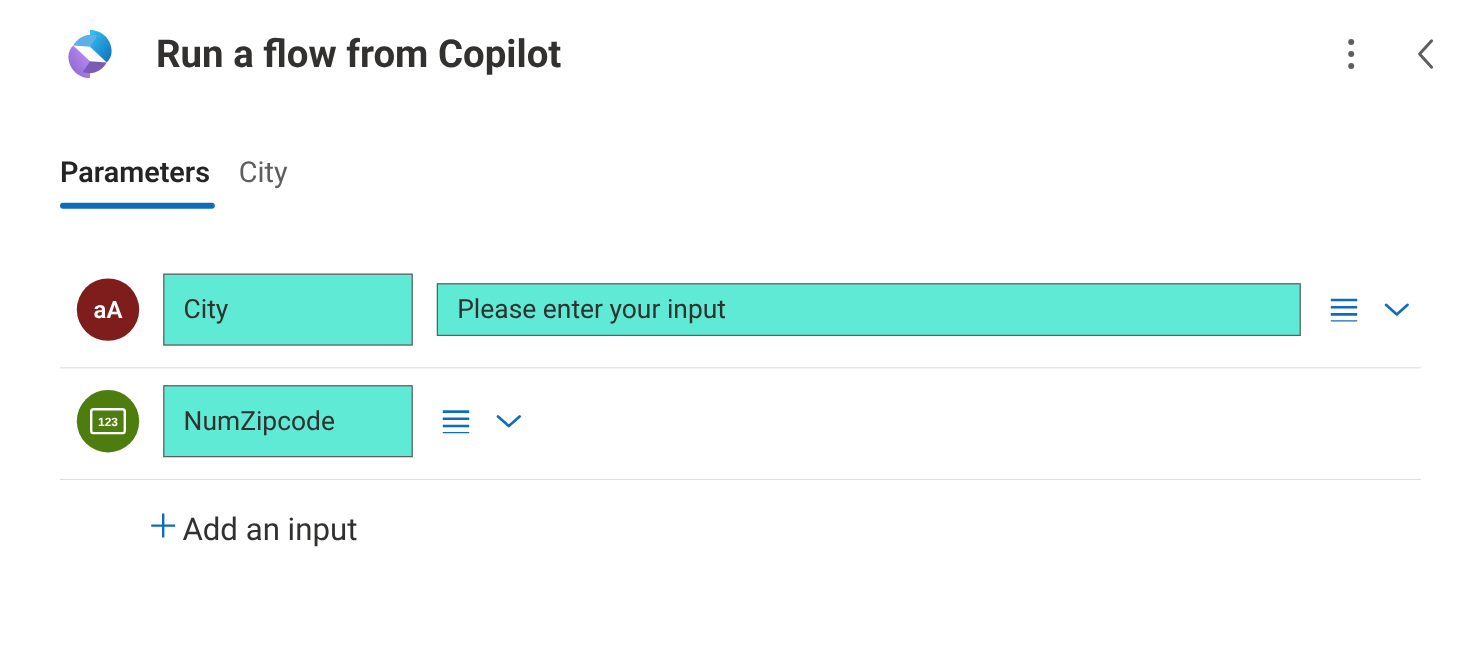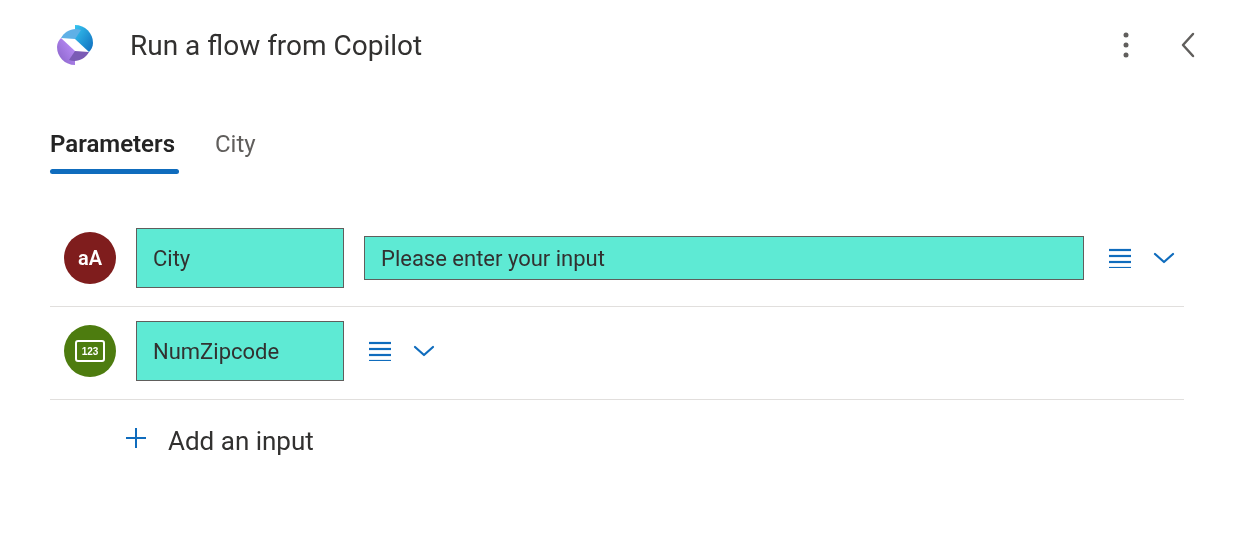--- a/index.html
+++ b/index.html
@@ -15,40 +15,40 @@
     display: flex;
     align-items: center;
     padding: 20px 30px 10px 50px;
   }
   .logo {
     width: 50px; height: 50px;
     display: flex; align-items: center; justify-content: center;
     margin-right: 30px;
   }
   .header-title {
-    font-size: 28px;
-    font-weight: 400;
+    font-size: 32px;
+    font-weight: 700;
     flex: 1 1 auto;
   }
   .header-actions {
     display: flex; align-items: center; gap: 30px;
     color: #605e5c;
     padding-right: 0px;
   }
   .icon-btn {
     display: inline-flex;
     align-items: center; justify-content: center;
     cursor: pointer;
     width: 32px; height: 32px;
     color: #323130;
   }
 
   .tabs {
     display: flex;
-    gap: 40px;
+    gap: 24px;
     padding: 50px 0 0 50px;
     font-size: 24px;
     color: #605e5c;
   }
   .tab {
     padding-bottom: 16px;
     cursor: pointer;
     position: relative;
   }
   .tab.active {
@@ -103,21 +103,21 @@
   .value-input::placeholder,
   .name-input::placeholder { color: #323130; }
 
   .row-actions {
     display: flex; align-items: center; gap: 12px;
     color: #0f6cbd;
     padding-right: 4px;
   }
 
   .add-row {
-    display: flex; align-items: center; gap: 20px;
+    display: flex; align-items: center; gap: 4px;
     padding: 26px 0 0 74px;
     font-size: 26px;
     color: #323130;
     cursor: pointer;
   }
   .plus-icon { color: #0f6cbd; }
 
   input { font-family: inherit; background: #5eead4; outline: none; }
 </style>
 </head>

